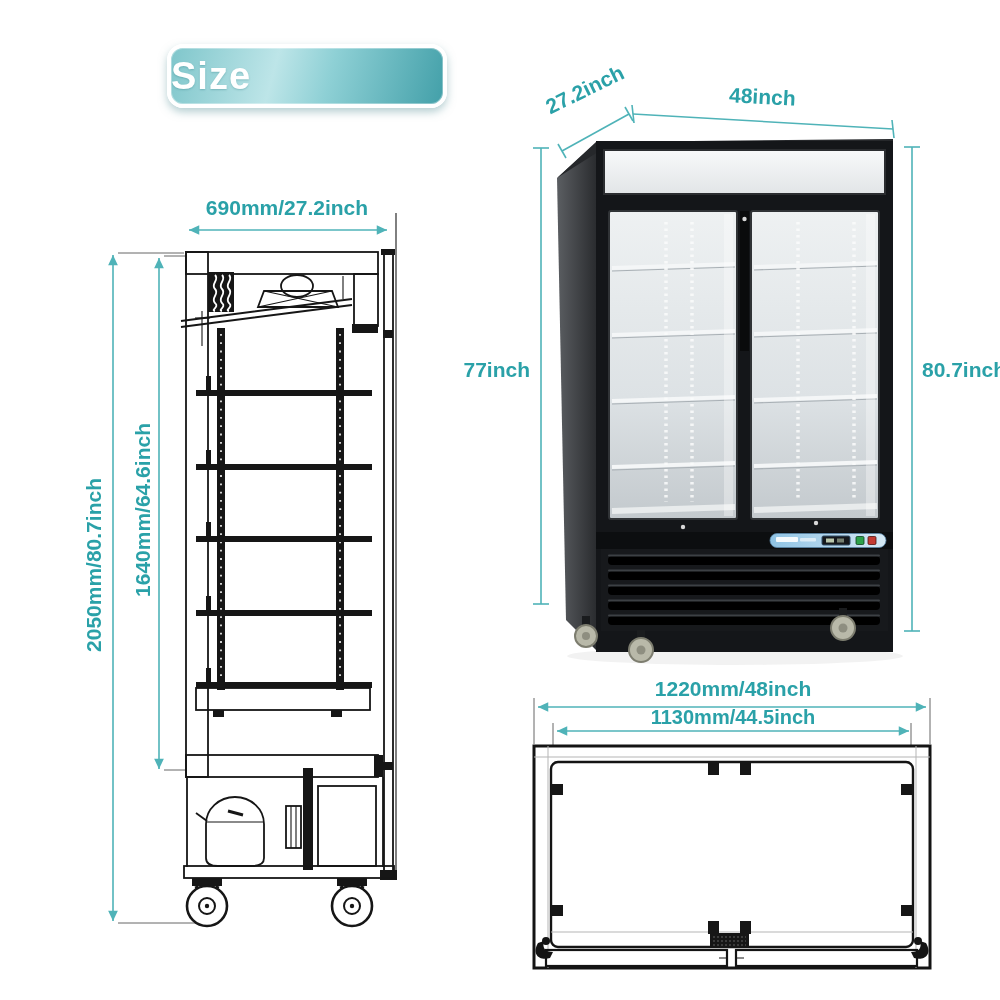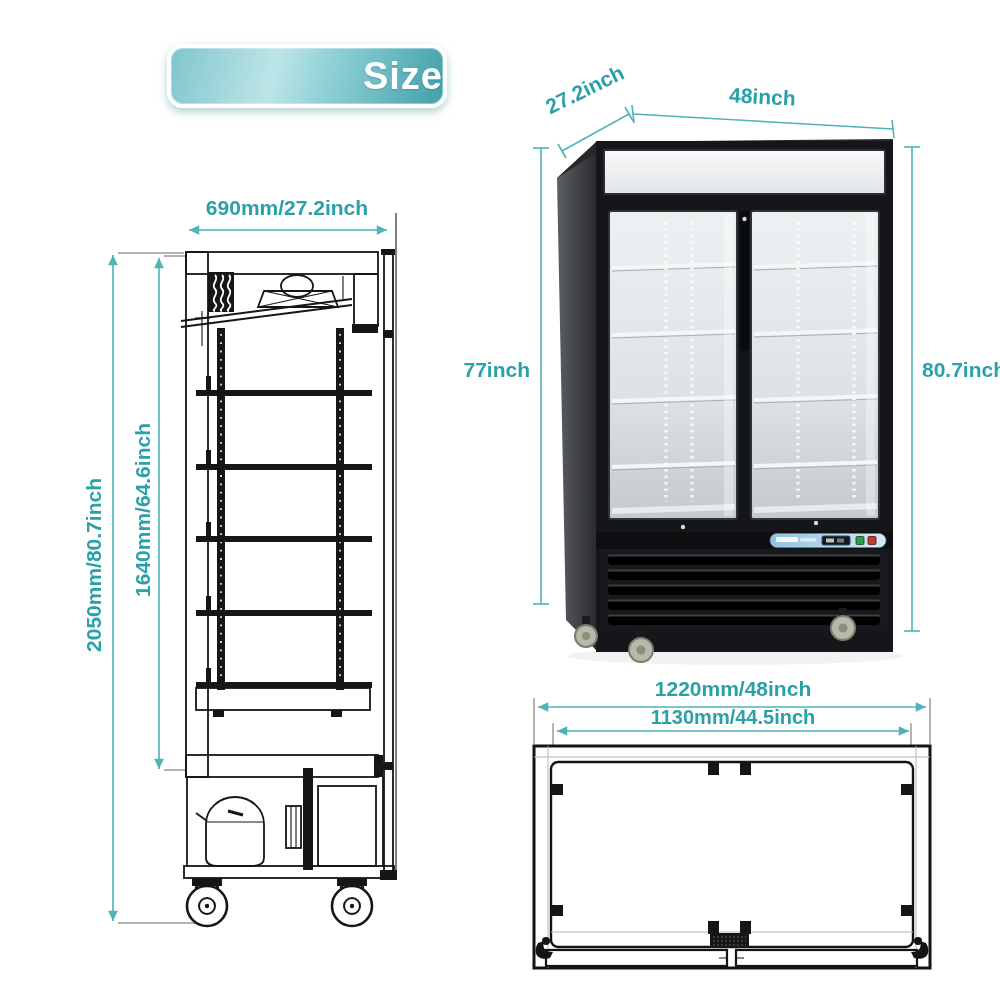--- a/index.html
+++ b/index.html
@@ -2,21 +2,21 @@
 <html><head>
 <meta charset="utf-8">
 <style>
   html,body{margin:0;padding:0;background:#fff;}
   .canvas{position:relative;width:1000px;height:1000px;background:#ffffff;overflow:hidden;
           font-family:"Liberation Sans",sans-serif;}
   .size-badge{position:absolute;left:167px;top:44px;width:280px;height:64px;border-radius:16px;
       background:linear-gradient(105deg,#7fc6cb 0%,#bde5e8 38%,#8ed0d5 58%,#43a0a9 100%);
       border:4px solid #ffffff;
       box-shadow:0 4px 9px rgba(110,160,165,.5), inset 0 0 0 1px rgba(255,255,255,.35);
-      display:flex;align-items:center;justify-content:flex-end;box-sizing:border-box;}
+      display:flex;align-items:center;justify-content:flex-start;box-sizing:border-box;}
   .size-badge span{color:#ffffff;font-size:38px;font-weight:bold;letter-spacing:1px;
       text-shadow:0 1px 2px rgba(0,90,100,.25);}
   svg{position:absolute;left:0;top:0;}
   svg text{font-family:"Liberation Sans",sans-serif;font-weight:bold;fill:#2aa1a8;}
   .dimtxt{font-size:21px}
   .dimtxt-sm{font-size:20px}
   .dimline{stroke:#4fb3b8;stroke-width:1.6;fill:none}
   .blk{stroke:#161616;stroke-width:1.8;fill:none}
   .blkf{fill:#161616;stroke:none}
   .thin{stroke:#161616;stroke-width:1.1;fill:none}

